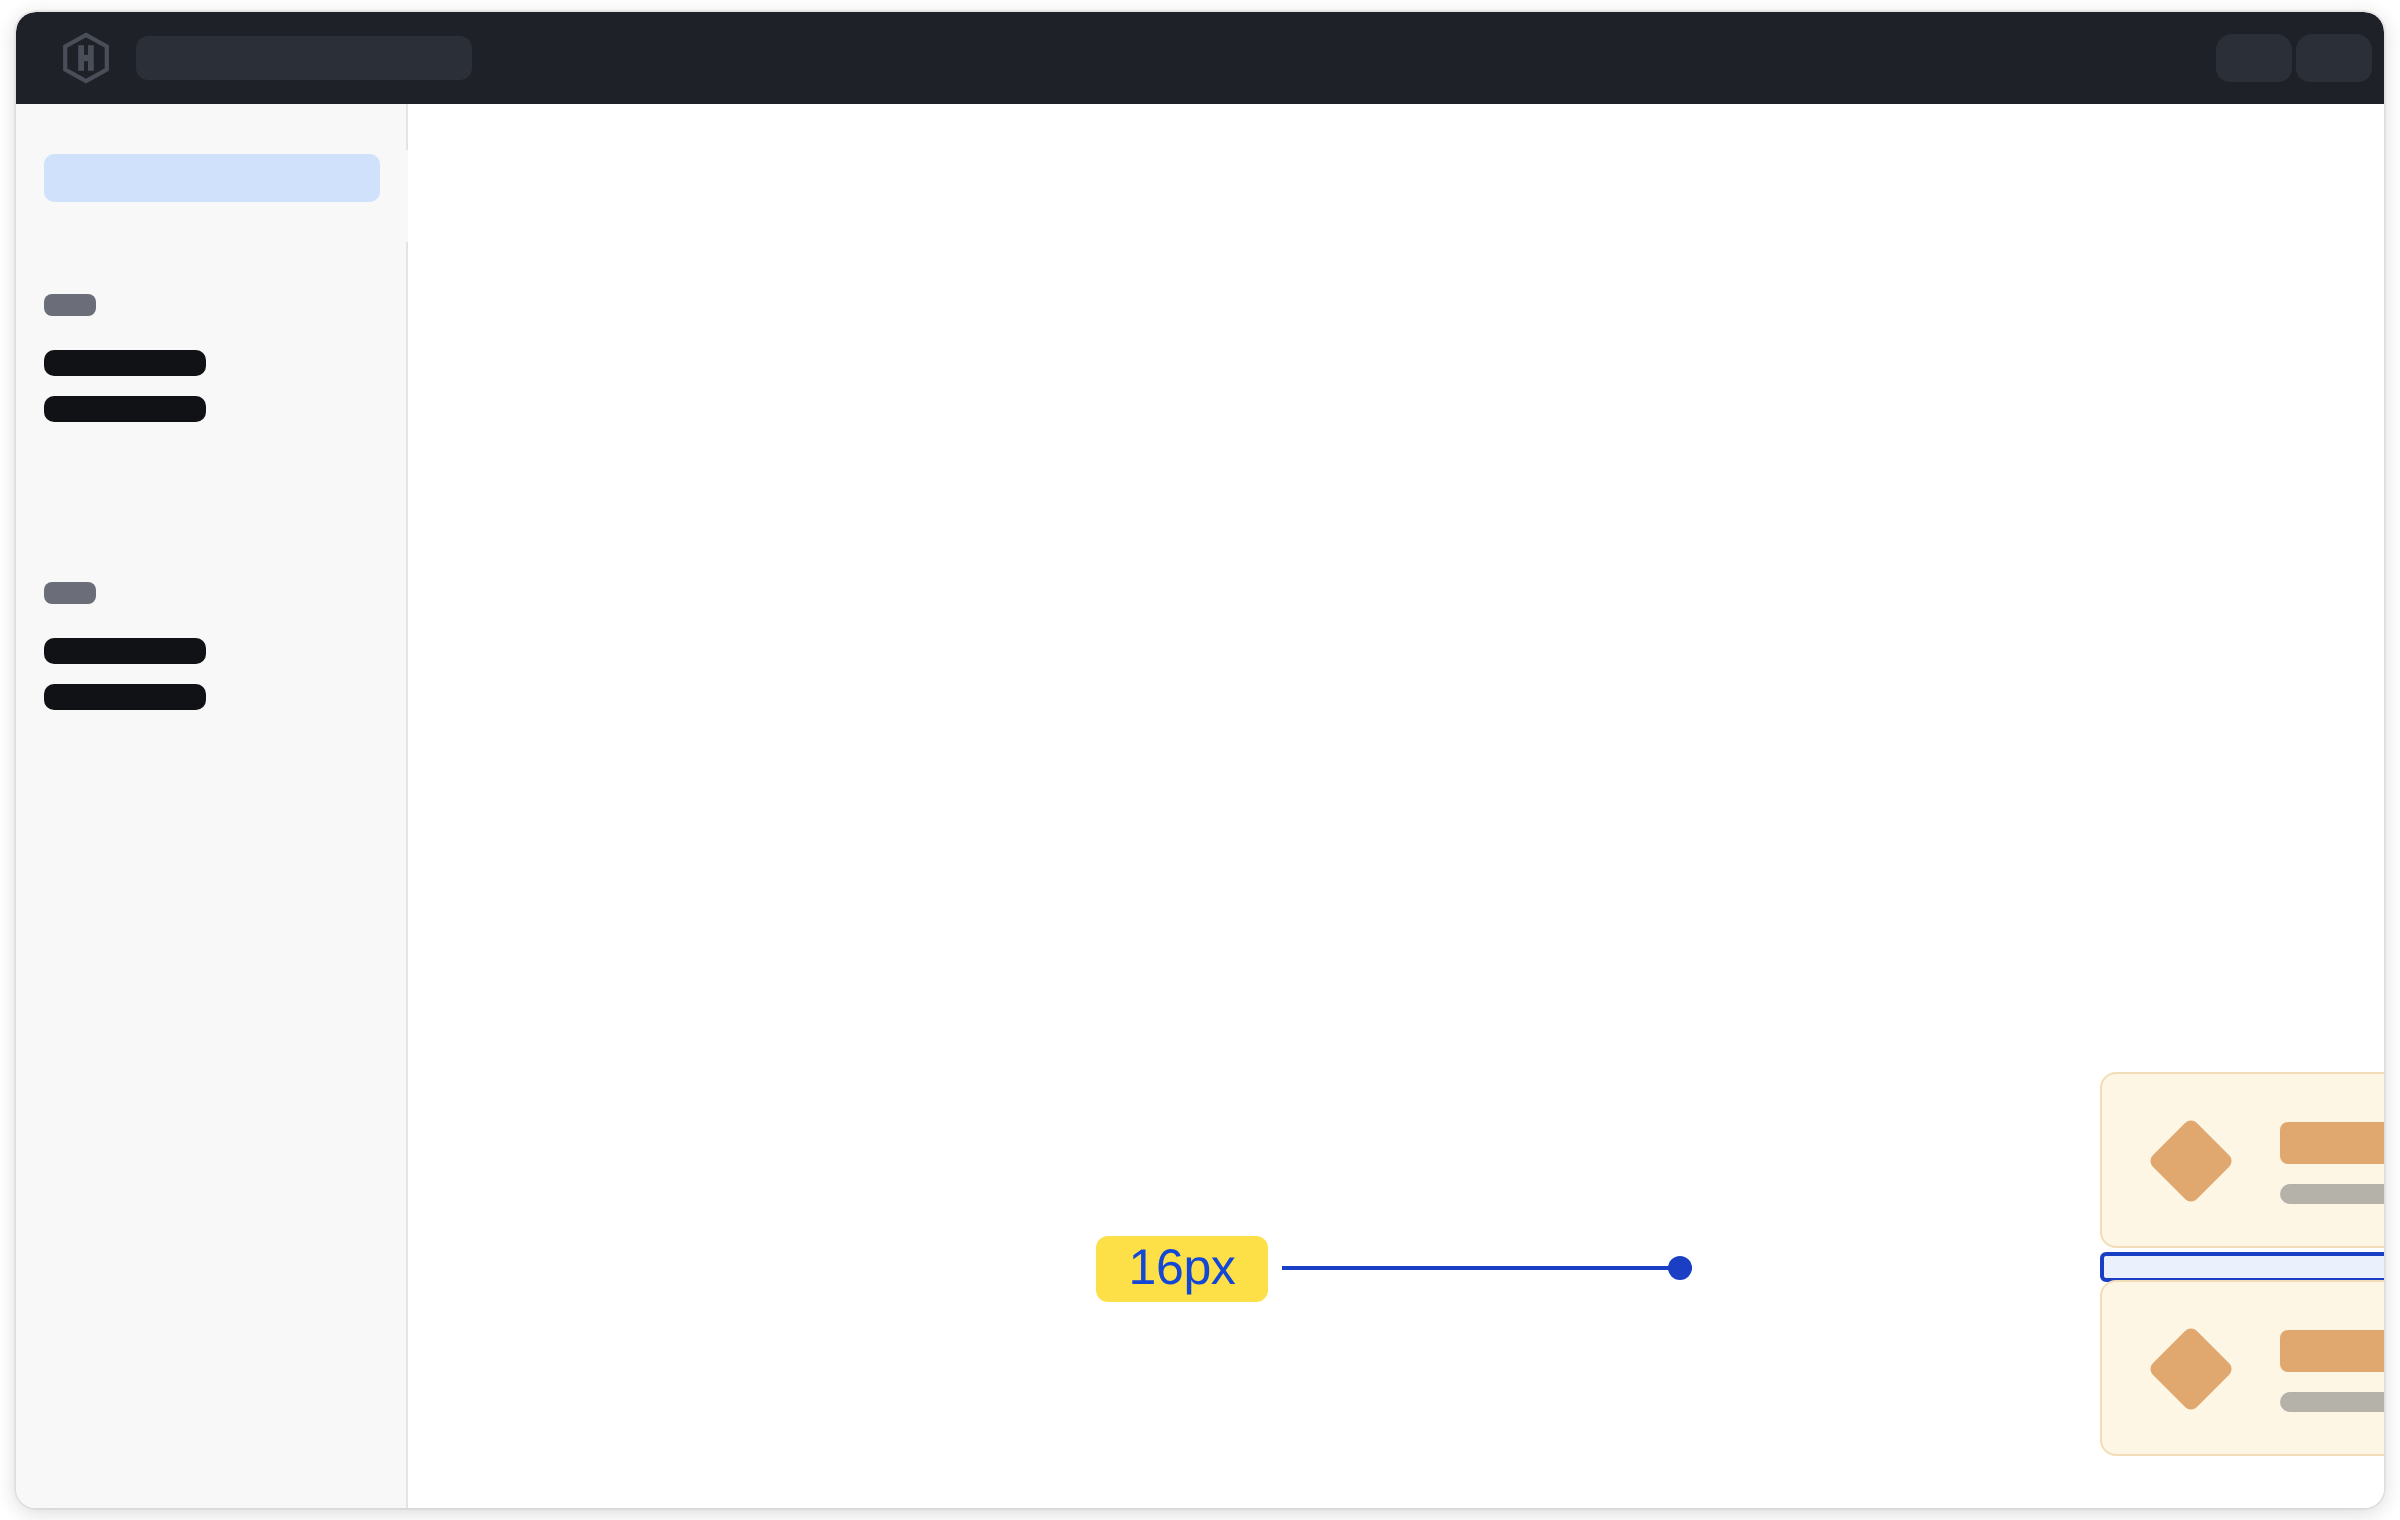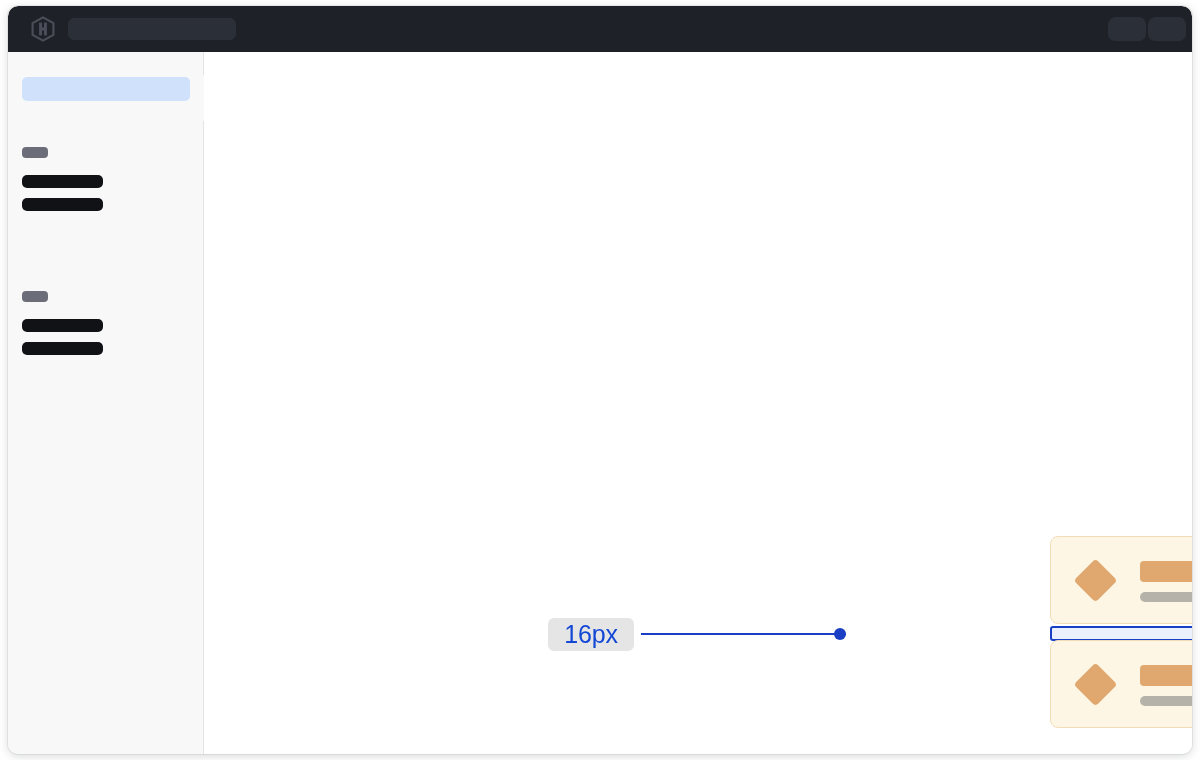--- a/index.html
+++ b/index.html
@@ -163,21 +163,21 @@
     position: absolute;
     left: 630px; top: 576px;
     width: 12px; height: 12px;
     background: #1a3fc4;
     border-radius: 50%;
   }
   #spacing-value-label {
     position: absolute;
     left: 344px; top: 566px;
     width: 86px; height: 33px;
-    background: #e5e5e5;
+    background: #fde047;
     border-radius: 6px;
     color: #1347d6;
     font-size: 25px;
     line-height: 33px;
     text-align: center;
     letter-spacing: -0.2px;
   }
 </style>
 </head>
 <body>

